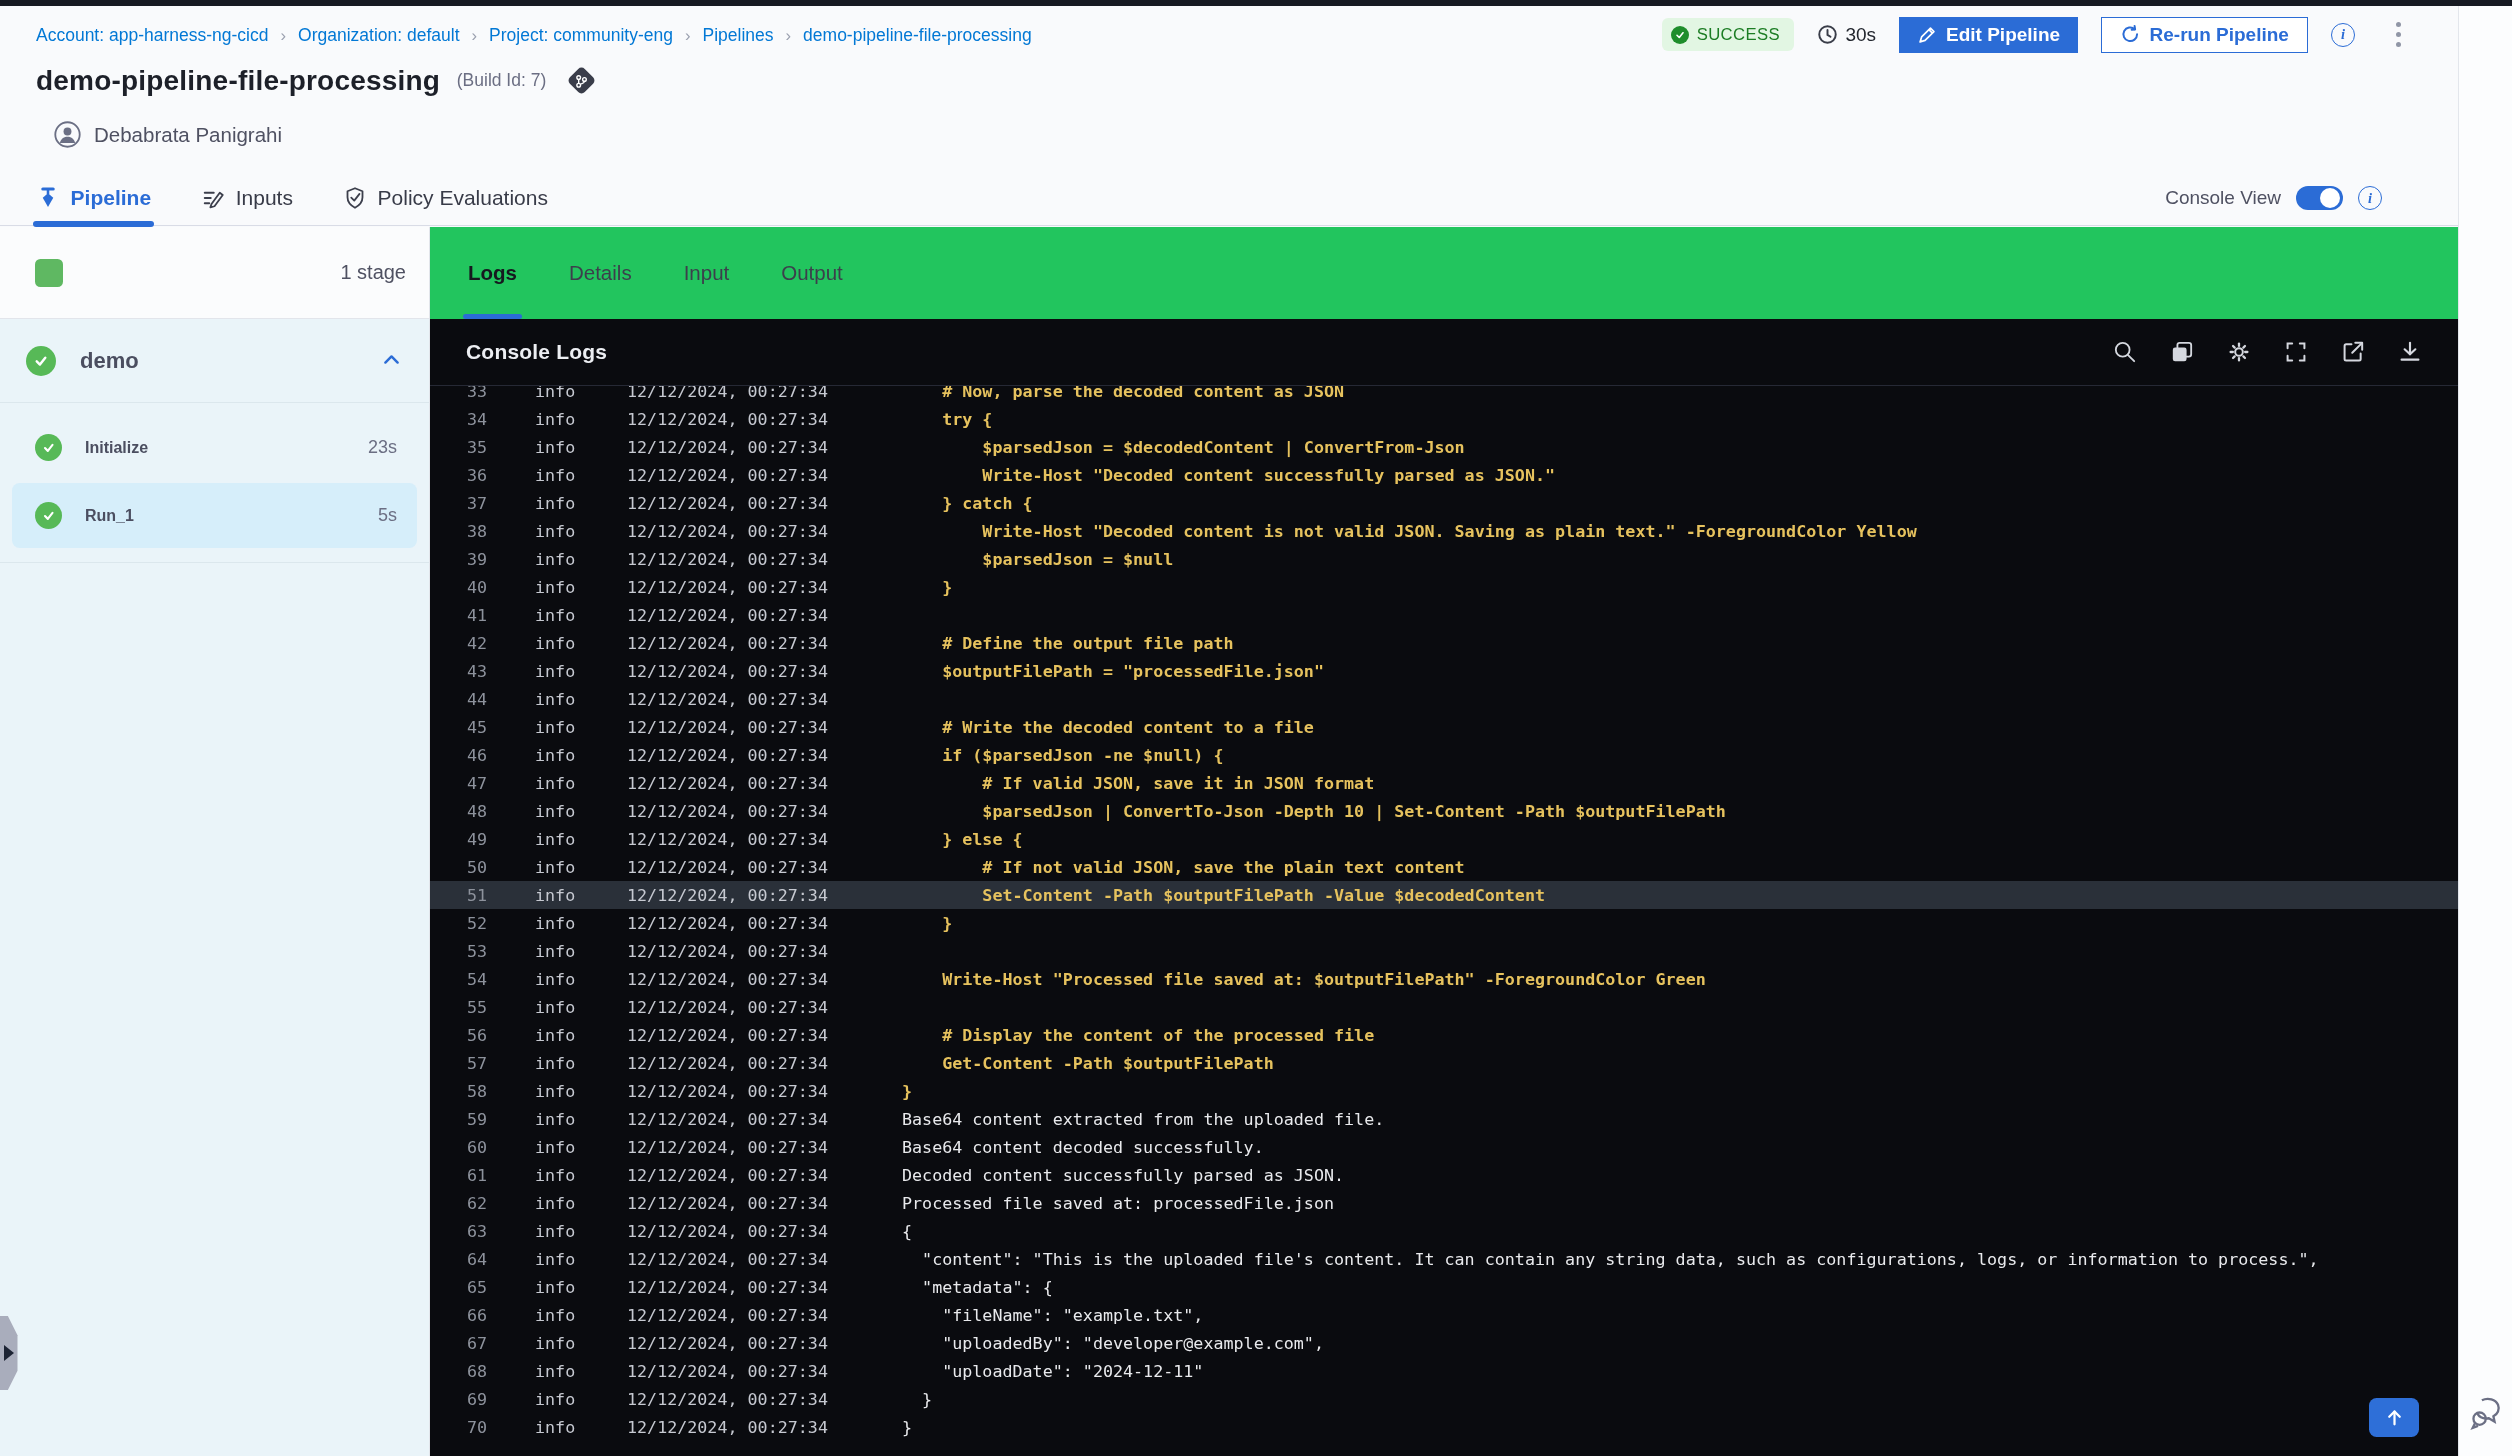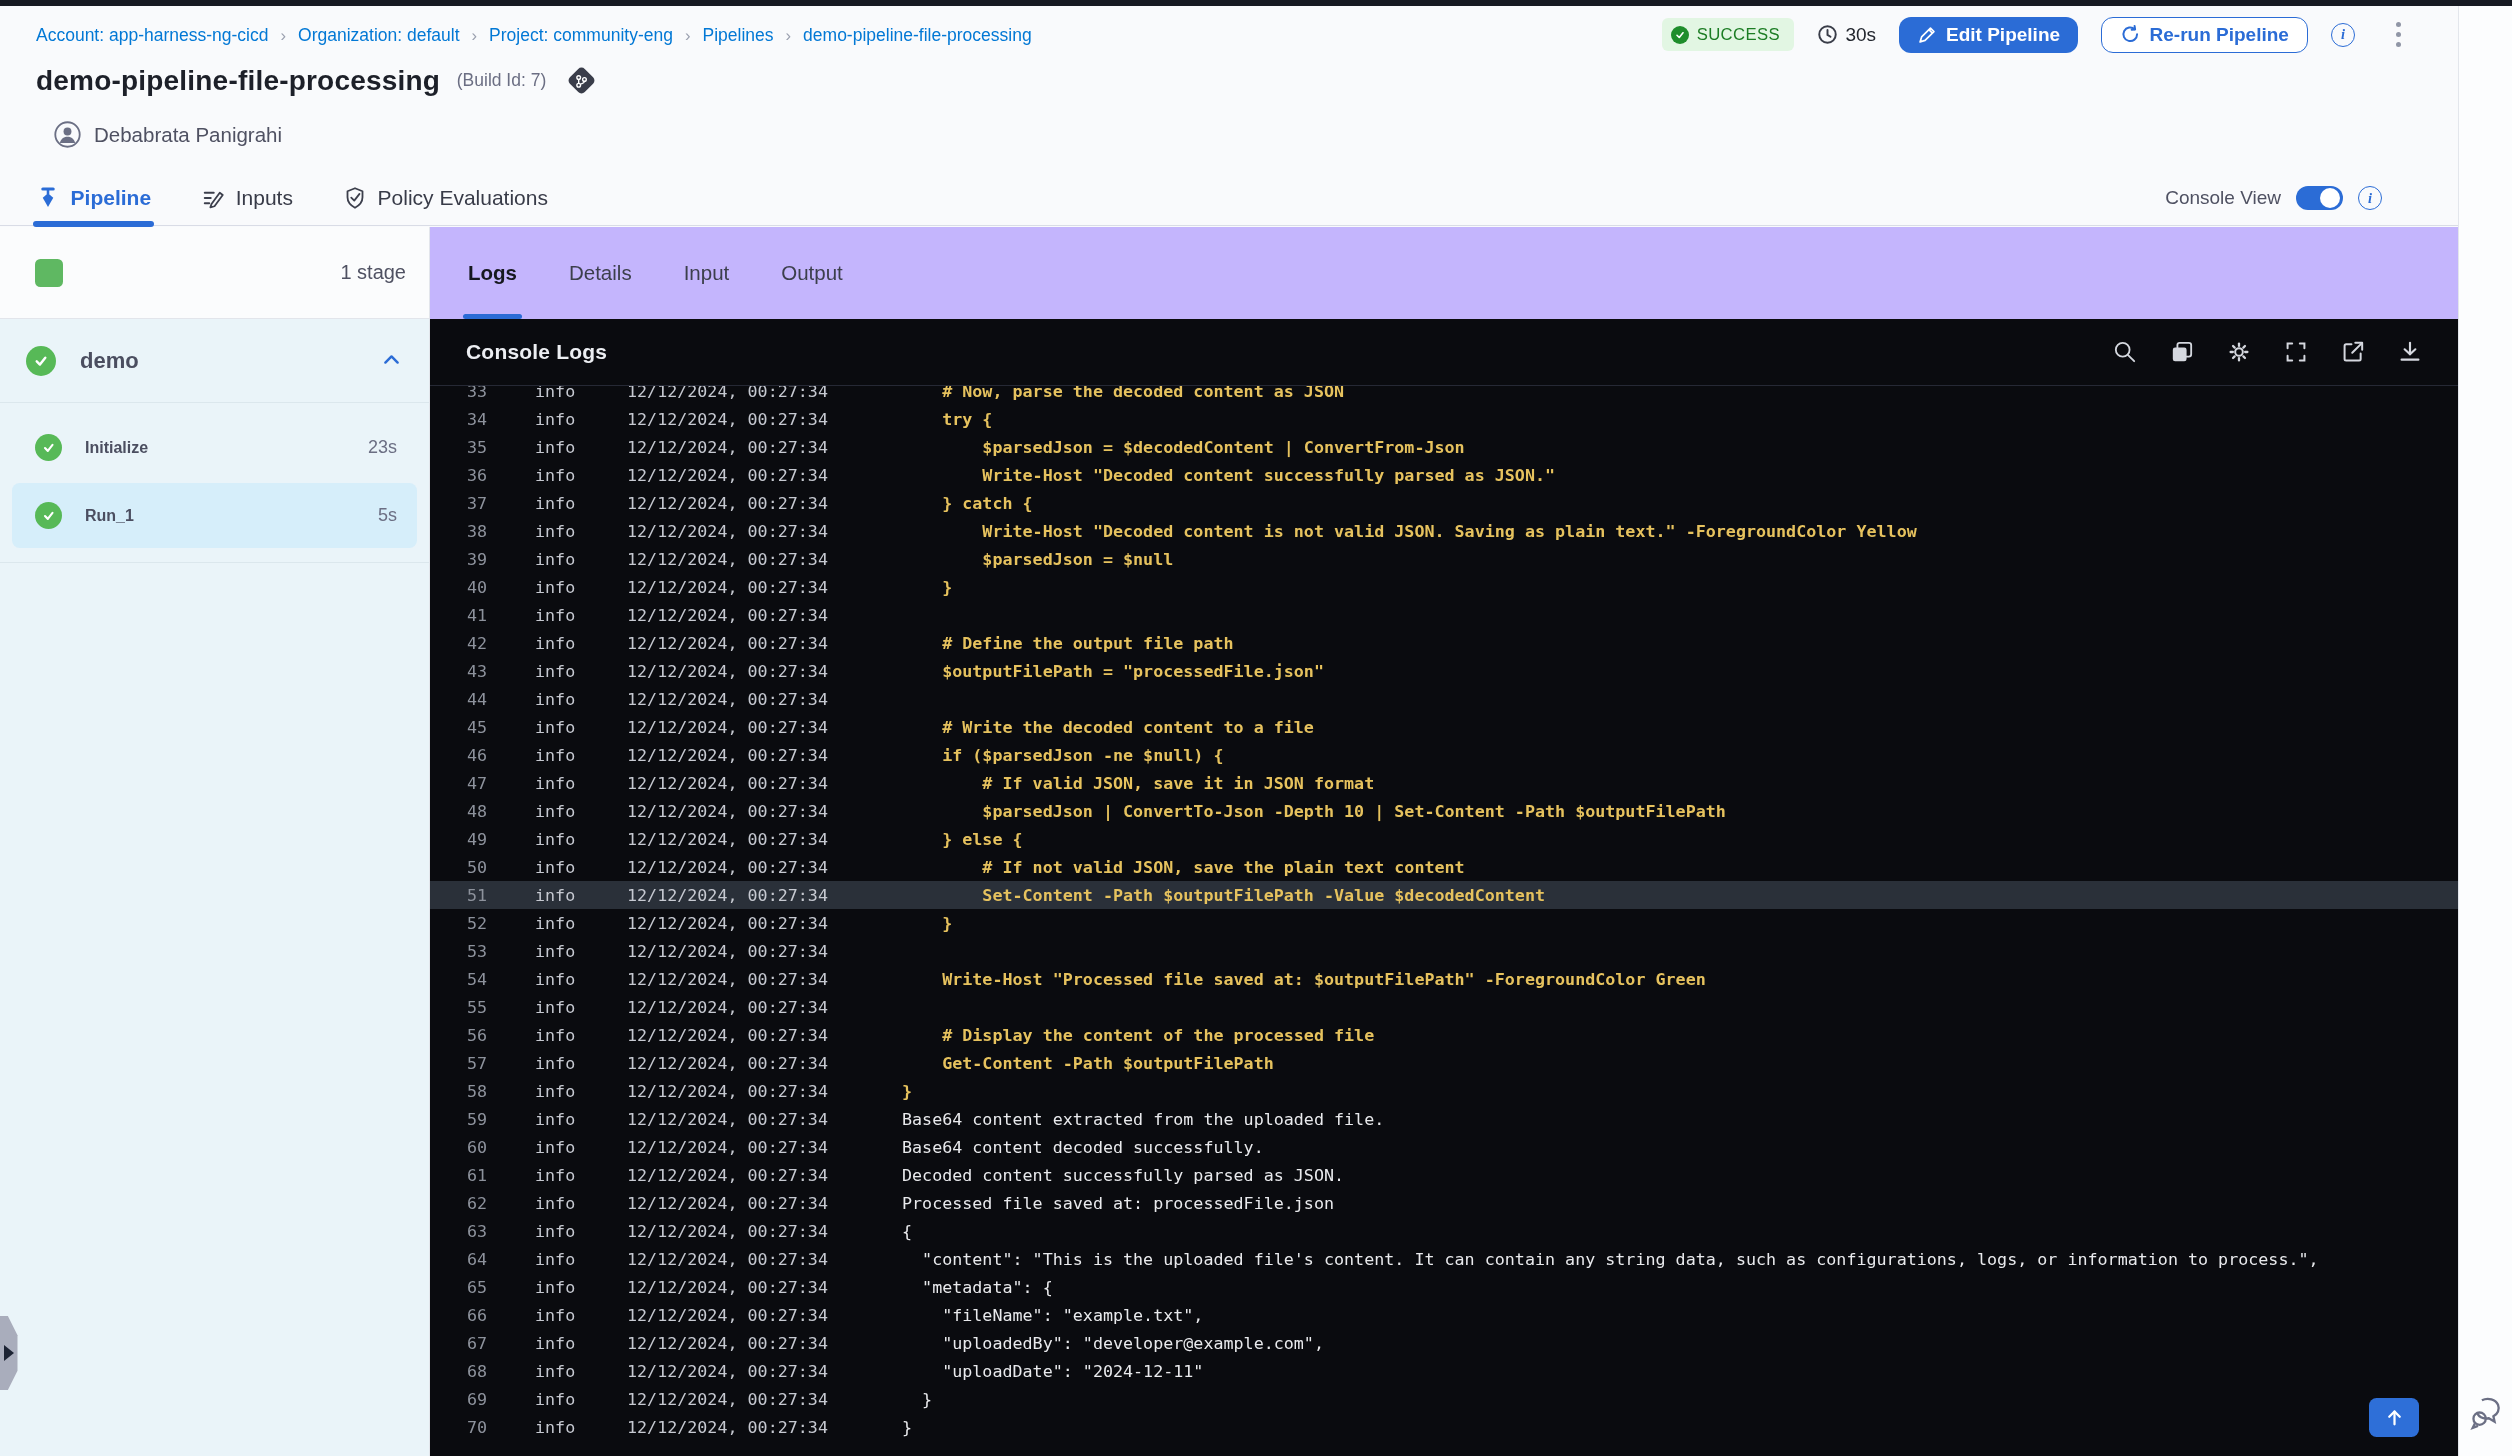--- a/index.html
+++ b/index.html
@@ -15,21 +15,21 @@
   
   .breadcrumb { position:absolute; left:36px; top:25px; display:flex; align-items:center; gap:12px; font-size:17.5px; }
   .bc-item { color:#0278d5; cursor:pointer; white-space:nowrap; }
   .bc-sep { color:#9ba0af; font-size:16.7px; }
 
   .top-actions { position:absolute; top:16.7px; right:103px; display:flex; align-items:center; gap:23px; }
   .pill-success { display:flex; align-items:center; gap:7.6px; background:#e2f6e3; color:#1c7d24; font-weight:normal; font-size:16.7px; letter-spacing:0.4px; border-radius:6px; padding:6.8px 13.7px 6.8px 9px; }
   .succ-check { width:18px; height:18px; border-radius:50%; background:#1f8d2c; display:flex; align-items:center; justify-content:center; }
   .succ-check svg { width:12px; height:12px; }
   .duration { display:flex; align-items:center; gap:7.6px; color:#22262e; font-size:19px; }
-  .btn { display:flex; align-items:center; gap:9px; height:36px; border-radius:12px; font-size:19px; font-weight:600; padding:0 18px; cursor:pointer; white-space:nowrap; }
+  .btn { display:flex; align-items:center; gap:9px; height:36px; border-radius:0; font-size:19px; font-weight:600; padding:0 18px; cursor:pointer; white-space:nowrap; }
   .btn-primary { background:#2b6cd6; color:#fff; }
   .btn-outline { background:#fff; color:#2b6cd6; border:1.5px solid #2b6cd6; }
   .icon-info { width:24px; height:24px; border:1.5px solid #2b6cd6; border-radius:50%; color:#2b6cd6; display:flex; align-items:center; justify-content:center; font-size:14.4px; font-family:"Liberation Serif", serif; font-style:italic; font-weight:bold; }
   .kebab { display:flex; flex-direction:column; gap:4.6px; padding:3px 7.6px; margin-left:10.6px; cursor:pointer; }
   .kebab i { width:5.3px; height:5.3px; border-radius:50%; background:#9096a6; }
 
   .title-row { position:absolute; left:36px; top:64px; display:flex; align-items:center; gap:13.7px; }
   .pipe-title { font-size:28px; font-weight:bold; color:#1d2029; letter-spacing:0.2px; }
   .build-id { font-size:17.5px; color:#6b6e83; margin-left:3px; }
   .git-diamond { width:33px; height:33px; position:relative; margin-left:4.6px; }
@@ -65,21 +65,21 @@
   .chev svg { width:23px; height:23px; }
   .steps { padding-top:9px; border-bottom:0.8px solid #dbe7ed; padding-bottom:10.6px; }
   .step { height:65px; margin:3px 12px 3px 12px; border-radius:7.6px; display:flex; align-items:center; padding:0 20px 0 23px; cursor:pointer; }
   .step.selected { background:#d6eefa; }
   .step .check { width:27px; height:27px; }
   .step .check svg { width:17.5px; height:17.5px; }
   .step-name { margin-left:23px; color:#4b4e60; font-size:16px; font-weight:600; }
   .step-dur { margin-left:auto; color:#6b6e83; font-size:18px; }
 
   .right-panel { flex:1; display:flex; flex-direction:column; border-left:0.8px solid #e2e5eb; min-width:0; }
-  .log-tabs { height:92px; background:#c4b5fd; display:flex; align-items:flex-start; padding-left:38px; }
+  .log-tabs { height:92px; background:#22c55e; display:flex; align-items:flex-start; padding-left:38px; }
   .ltab { position:relative; height:100%; display:flex; align-items:center; margin-right:52px; font-size:20.5px; color:#3c3f4c; cursor:pointer; }
   .ltab.active { color:#16181f; font-weight:bold; }
   .ltab-underline { position:absolute; left:-4.6px; right:-4.6px; bottom:0; height:5.3px; border-radius:3px; background:#2b6cd6; }
 
   .console { flex:1; background:#0a0b0f; position:relative; display:flex; flex-direction:column; min-height:0; }
   .console-header { height:67px; display:flex; align-items:center; padding:0 35px 0 36px; border-bottom:0.8px solid #262935; flex:none; }
   .console-title { color:#eceef2; font-size:21px; font-weight:600; letter-spacing:0.2px; }
   .console-icons { margin-left:auto; display:flex; align-items:center; gap:30px; color:#d5d8df; }
   .cicon { width:27px; height:27px; cursor:pointer; display:flex; align-items:center; justify-content:center; }
   .cicon svg { width:26px; height:26px; }

